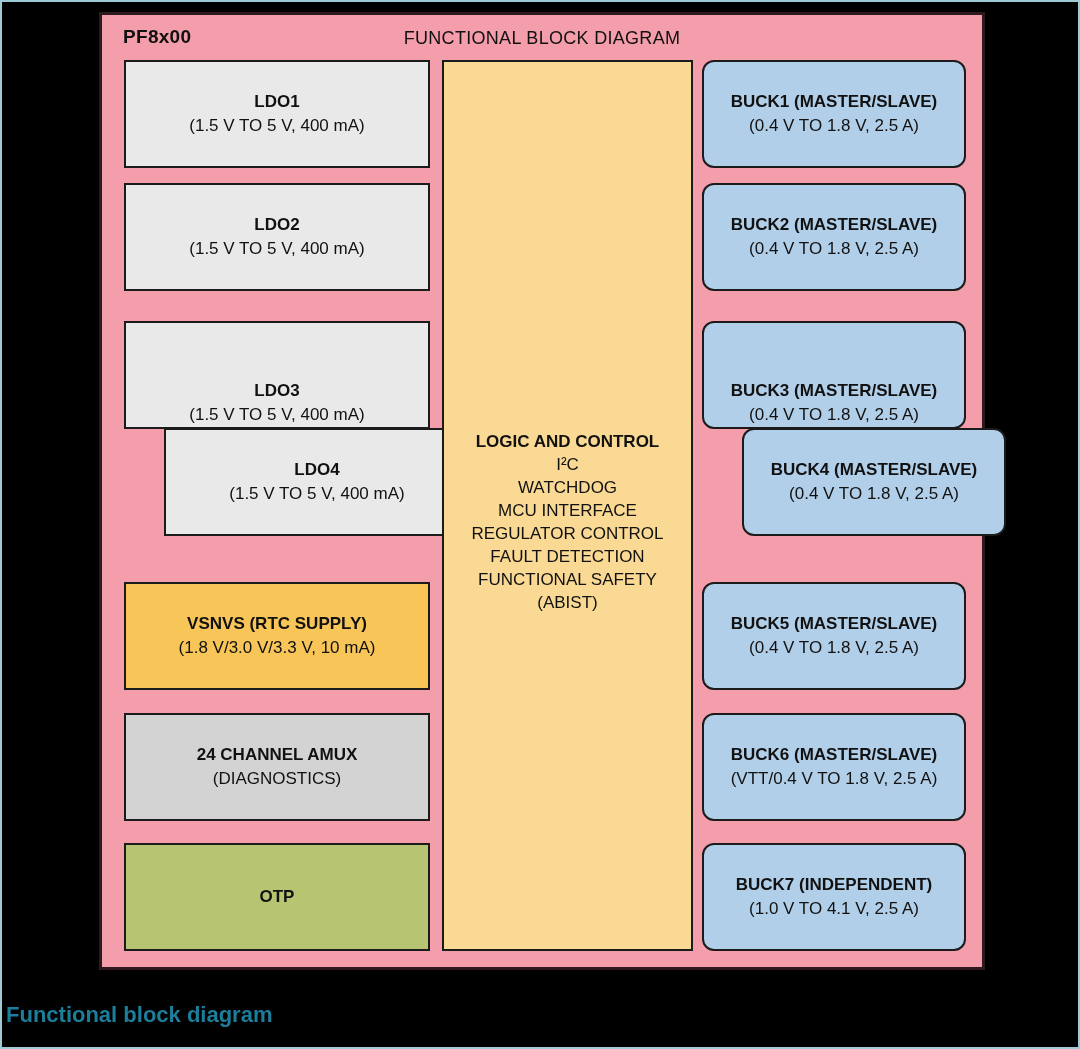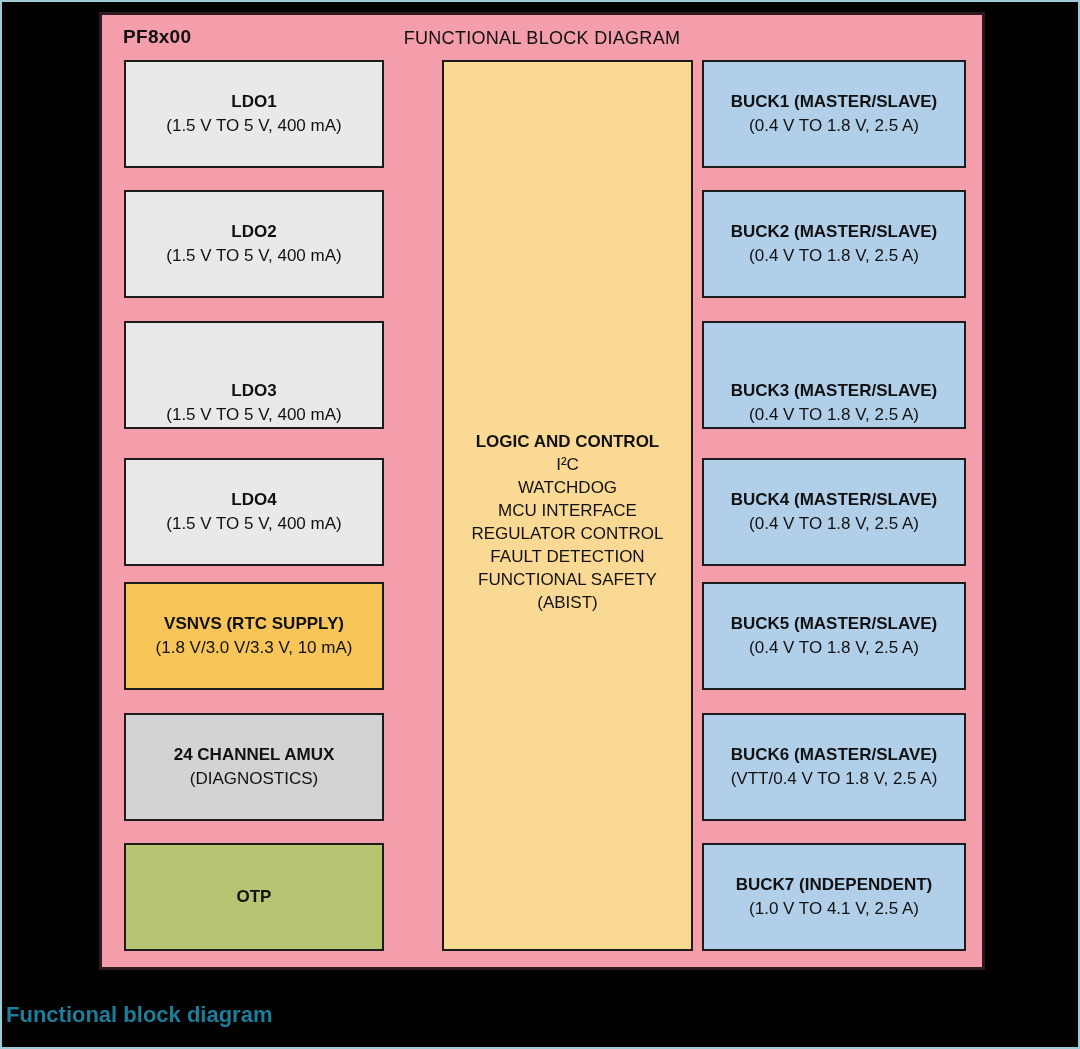--- a/index.html
+++ b/index.html
@@ -57,27 +57,27 @@
     justify-content: center;
     text-align: center;
     font-size: 17px;
     line-height: 24px;
     color: #111111;
     padding: 0 6px;
   }
   .blk .blk-title { font-weight: bold; }
   .blk .blk-sub   { font-weight: normal; }
 
-  .col-left  { left: 22px;  width: 260px; height: 108px; }
-  .col-right { left: 600px; width: 264px; height: 108px; }
+  .col-left  { left: 22px;  width: 306px; height: 108px; }
+  .col-right { left: 600px; width: 264px; height: 108px; border-radius: 12px; }
 
   .row0 { top: 45px; }
-  .row1 { top: 175px; }
+  .row1 { top: 168px; }
   .row2 { top: 306px; justify-content: flex-end; }
-  .row3 { top: 443px; }
+  .row3 { top: 413px; margin-left: 40px; }
   .row4 { top: 567px; }
   .row5 { top: 698px; }
   .row6 { top: 828px; }
 
   .fill-ldo   { background: #e9e9e9; }
   .fill-vsnvs { background: #f8c558; }
   .fill-amux  { background: #d3d3d3; text-align: center; }
   .fill-otp   { background: #b7c572; }
   .fill-buck  { background: #b2cfe9; }
 

